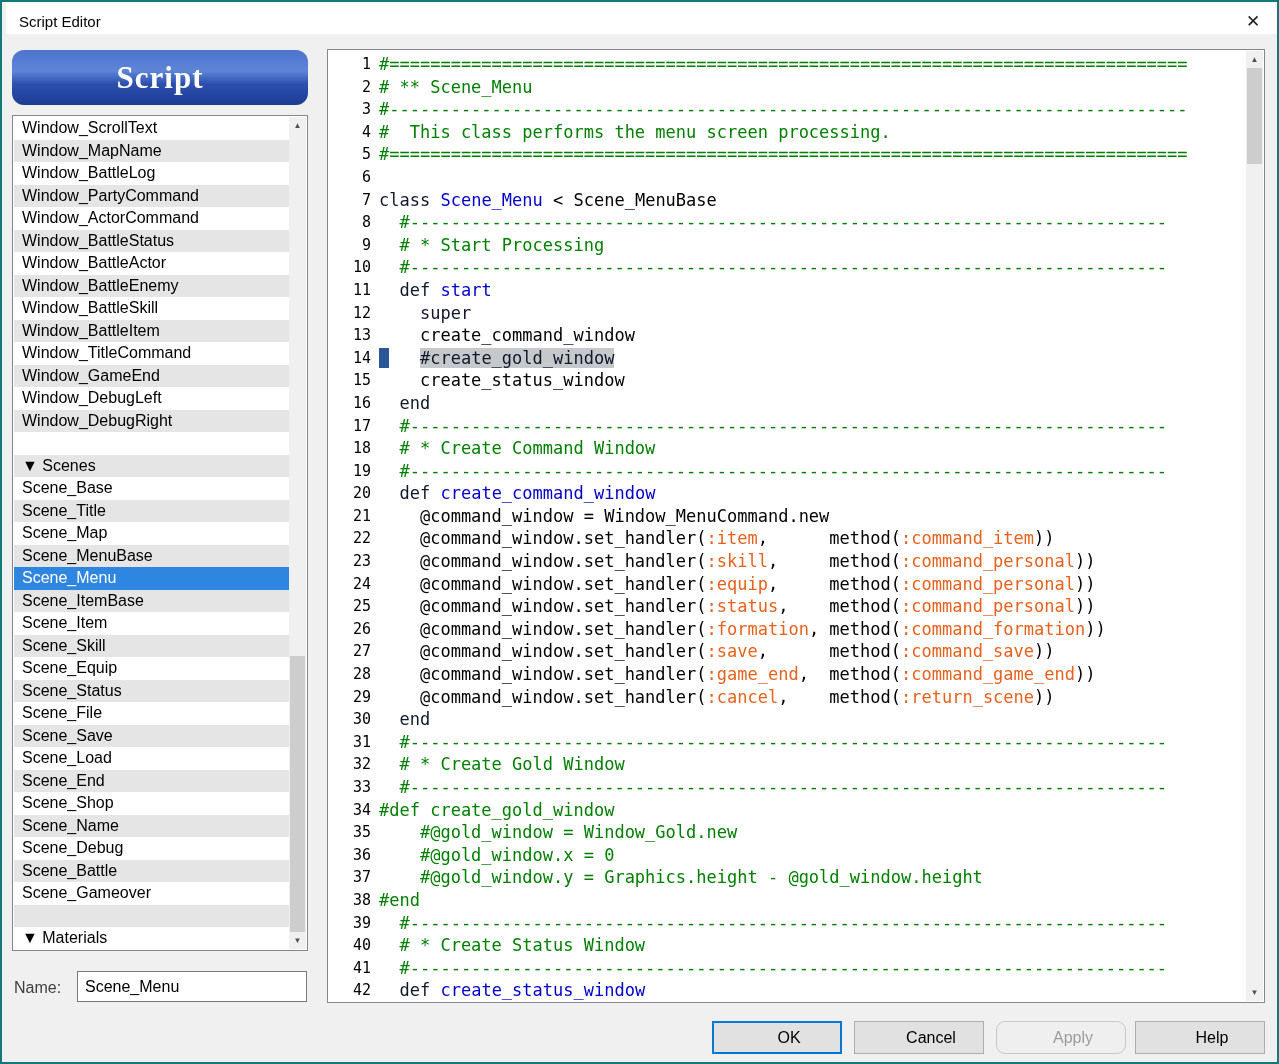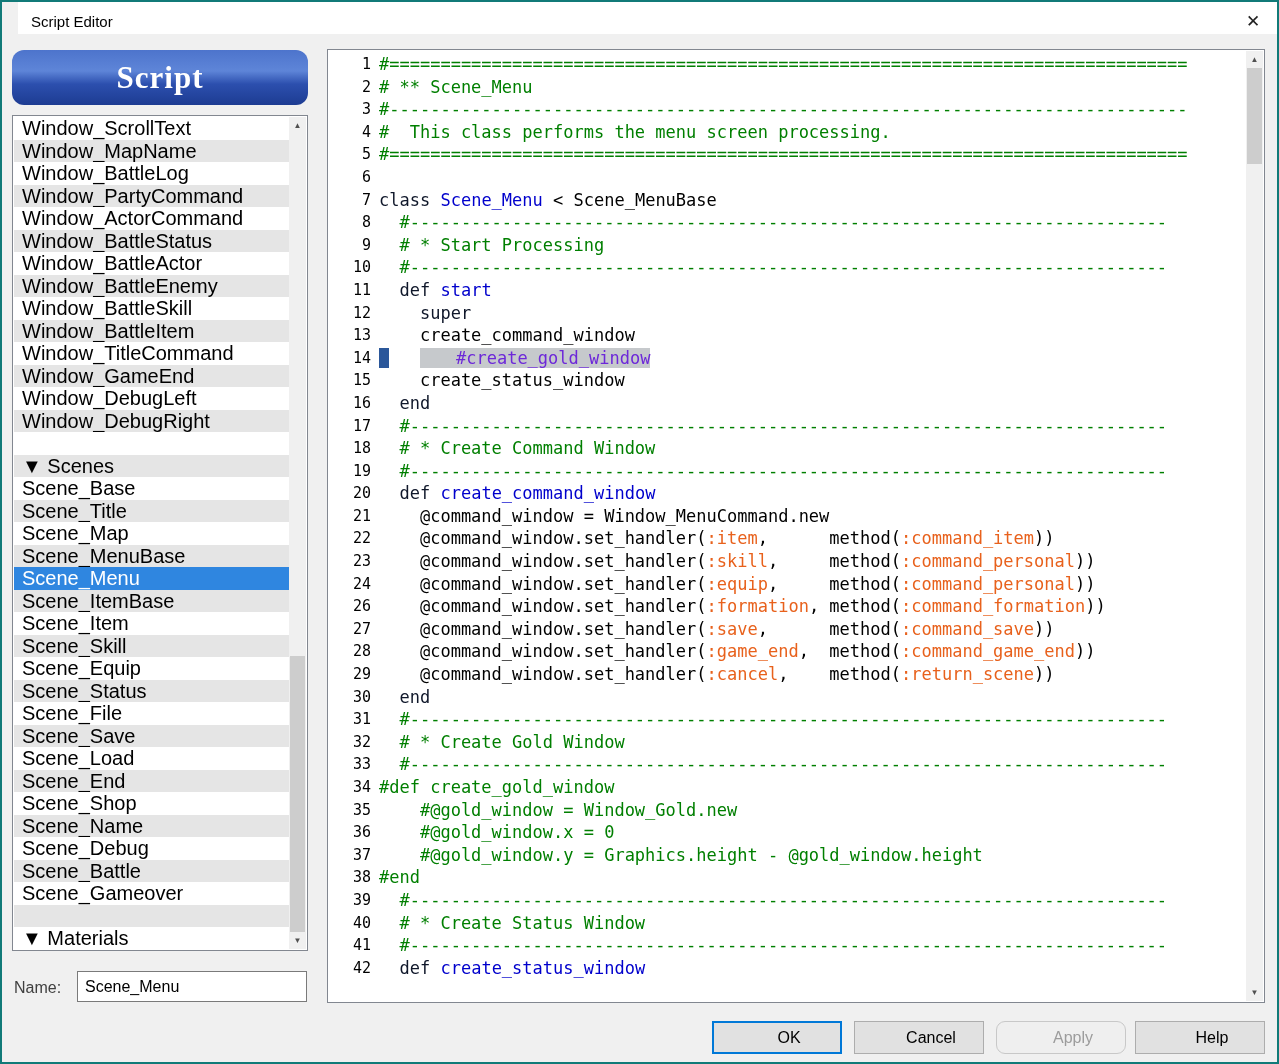--- a/index.html
+++ b/index.html
@@ -1,27 +1,27 @@
 <!DOCTYPE html>
 <html><head>
 <meta charset="utf-8">
 <style>
   html,body{margin:0;padding:0;}
   body{width:1279px;height:1064px;font-family:"Liberation Sans",sans-serif;background:#fff;}
   .window{position:relative;width:1279px;height:1064px;background:#f0f0f0;border:2px solid #117a78;box-sizing:border-box;overflow:hidden;}
-  .titlebar{position:absolute;left:16px;top:0;right:0;height:32px;background:#ffffff;}
+  .titlebar{position:absolute;left:4px;top:0;right:0;height:32px;background:#ffffff;}
   .title{position:absolute;left:13px;top:11px;font-size:15px;color:#000;}
   .close-btn{position:absolute;right:10px;top:6px;width:28px;height:28px;font-size:17px;color:#222;text-align:center;line-height:28px;cursor:pointer;}
   .script-header{position:absolute;left:10px;top:48px;width:296px;height:55px;
     background:linear-gradient(180deg,#4d74cc 0%,#5e85d8 38%,#2c4fae 62%,#1d3c92 100%);
     color:#fff;display:flex;align-items:center;justify-content:center;
     font-family:"Liberation Serif",serif;font-weight:bold;font-size:31px;letter-spacing:1px;border-radius:12px;}
   .listbox{position:absolute;left:10px;top:113px;width:296px;height:836px;background:#fff;border:1px solid #828790;box-sizing:border-box;}
   .list-rows{position:absolute;left:1px;top:1px;bottom:1px;right:18px;overflow:hidden;}
-  .list-row{height:22.5px;line-height:22.5px;font-size:20px;padding-left:8px;white-space:nowrap;overflow:hidden;color:#000;}
+  .list-row{height:22.5px;line-height:22.5px;font-size:16px;padding-left:8px;white-space:nowrap;overflow:hidden;color:#000;}
   .list-row.alt{background:#e5e5e5;}
   .list-row.selected{background:#2f86e0;color:#fff;}
   .vscroll{position:absolute;top:1px;right:1px;bottom:1px;width:17px;background:#f0f0f0;}
   .vscroll .arrow{position:absolute;left:0;width:17px;height:17px;font-size:8px;color:#505050;text-align:center;line-height:17px;cursor:pointer;}
   .vscroll .up{top:0;}
   .vscroll .down{bottom:0;}
   .vscroll .thumb{position:absolute;left:1px;width:15px;background:#cdcdcd;}
   .list-thumb{bottom:17px;height:276px;}
   .editor-thumb{top:17px;height:96px;}
   .name-label{position:absolute;left:12px;top:977px;font-size:16px;color:#404040;}
@@ -32,21 +32,21 @@
     font-family:"DejaVu Sans Mono",monospace;font-size:17px;line-height:22.6px;padding-top:2px;}
   .code-line{height:22.6px;display:flex;}
   .ln{flex:none;width:50px;text-align:right;padding-right:8px;box-sizing:border-box;font-size:15px;color:#000;}
   .ct{flex:1;white-space:pre;overflow:hidden;}
   .tk-c{color:#007f00;}
   .tk-k{color:#0f172a;}
   .tk-d{color:#0000cc;}
   .tk-s{color:#e8611c;}
   .tk-p{color:#000;}
   .tk-m{background:#2b579a;color:#2b579a;}
-  .tk-cs{color:#6d28d9;background:#c6c9cc;padding-left:36px;}
+  .tk-cs{color:#0f172a;background:#c6c9cc;}
   .btn{position:absolute;top:1019px;width:130px;height:33px;background:#e1e1e1;border:1px solid #adadad;box-sizing:border-box;
     font-family:"Liberation Sans",sans-serif;font-size:16px;color:#000;text-align:center;line-height:30px;cursor:pointer;padding-left:30px;}
   .btn-ok{left:710px;border:2px solid #0078d7;line-height:28px;}
   .btn-cancel{left:852px;}
   .btn-apply{left:994px;background:#efefef;border-color:#c8c8c8;color:#9c9c9c;cursor:default;border-radius:9px;}
   .btn-help{left:1133px;}
 </style>
 </head>
 <body>
 
@@ -200,20 +200,24 @@
         </div>
         <div class="code-line">
           <span class="ln">23</span>
           <span class="ct"><span class="tk-p">    @command_window.set_handler(</span><span class="tk-s">:skill</span><span class="tk-p">,     method(</span><span class="tk-s">:command_personal</span><span class="tk-p">))</span></span>
         </div>
         <div class="code-line">
           <span class="ln">24</span>
           <span class="ct"><span class="tk-p">    @command_window.set_handler(</span><span class="tk-s">:equip</span><span class="tk-p">,     method(</span><span class="tk-s">:command_personal</span><span class="tk-p">))</span></span>
         </div>
         <div class="code-line">
+          <span class="ln">25</span>
+          <span class="ct"><span class="tk-p">    @command_window.set_handler(</span><span class="tk-s">:status</span><span class="tk-p">,    method(</span><span class="tk-s">:command_personal</span><span class="tk-p">))</span></span>
+        </div>
+        <div class="code-line">
           <span class="ln">26</span>
           <span class="ct"><span class="tk-p">    @command_window.set_handler(</span><span class="tk-s">:formation</span><span class="tk-p">, method(</span><span class="tk-s">:command_formation</span><span class="tk-p">))</span></span>
         </div>
         <div class="code-line">
           <span class="ln">27</span>
           <span class="ct"><span class="tk-p">    @command_window.set_handler(</span><span class="tk-s">:save</span><span class="tk-p">,      method(</span><span class="tk-s">:command_save</span><span class="tk-p">))</span></span>
         </div>
         <div class="code-line">
           <span class="ln">28</span>
           <span class="ct"><span class="tk-p">    @command_window.set_handler(</span><span class="tk-s">:game_end</span><span class="tk-p">,  method(</span><span class="tk-s">:command_game_end</span><span class="tk-p">))</span></span>

